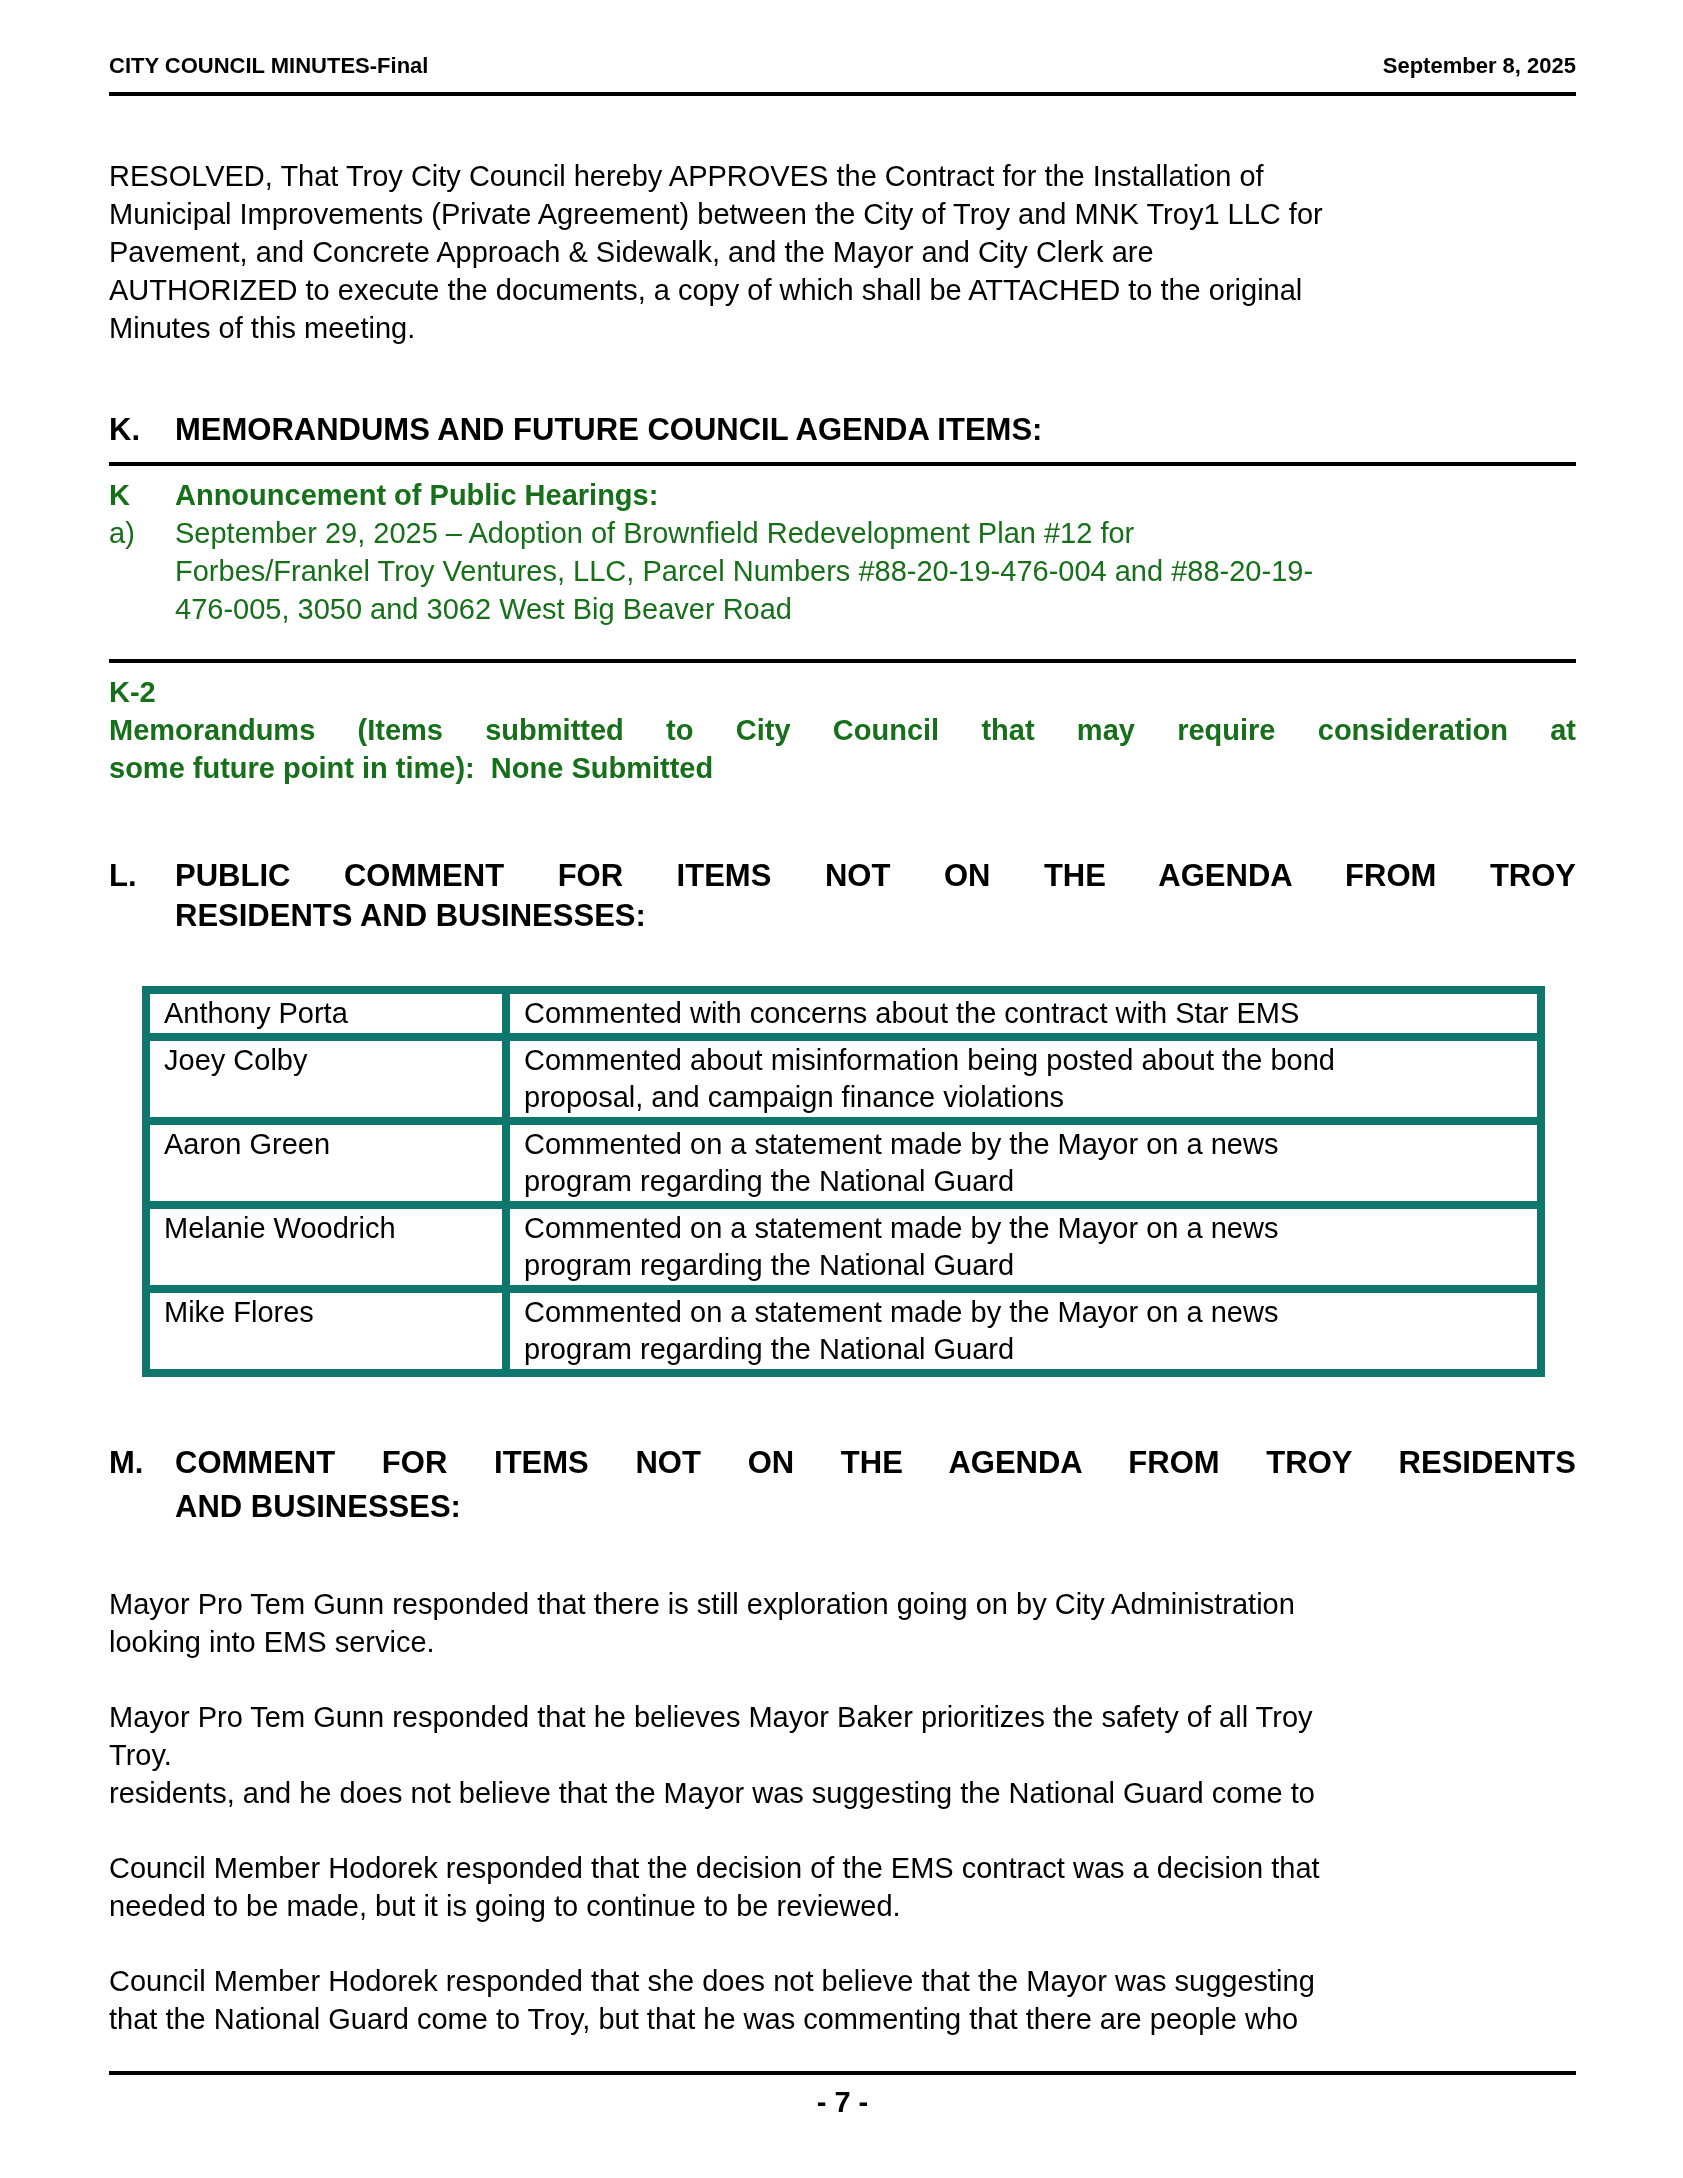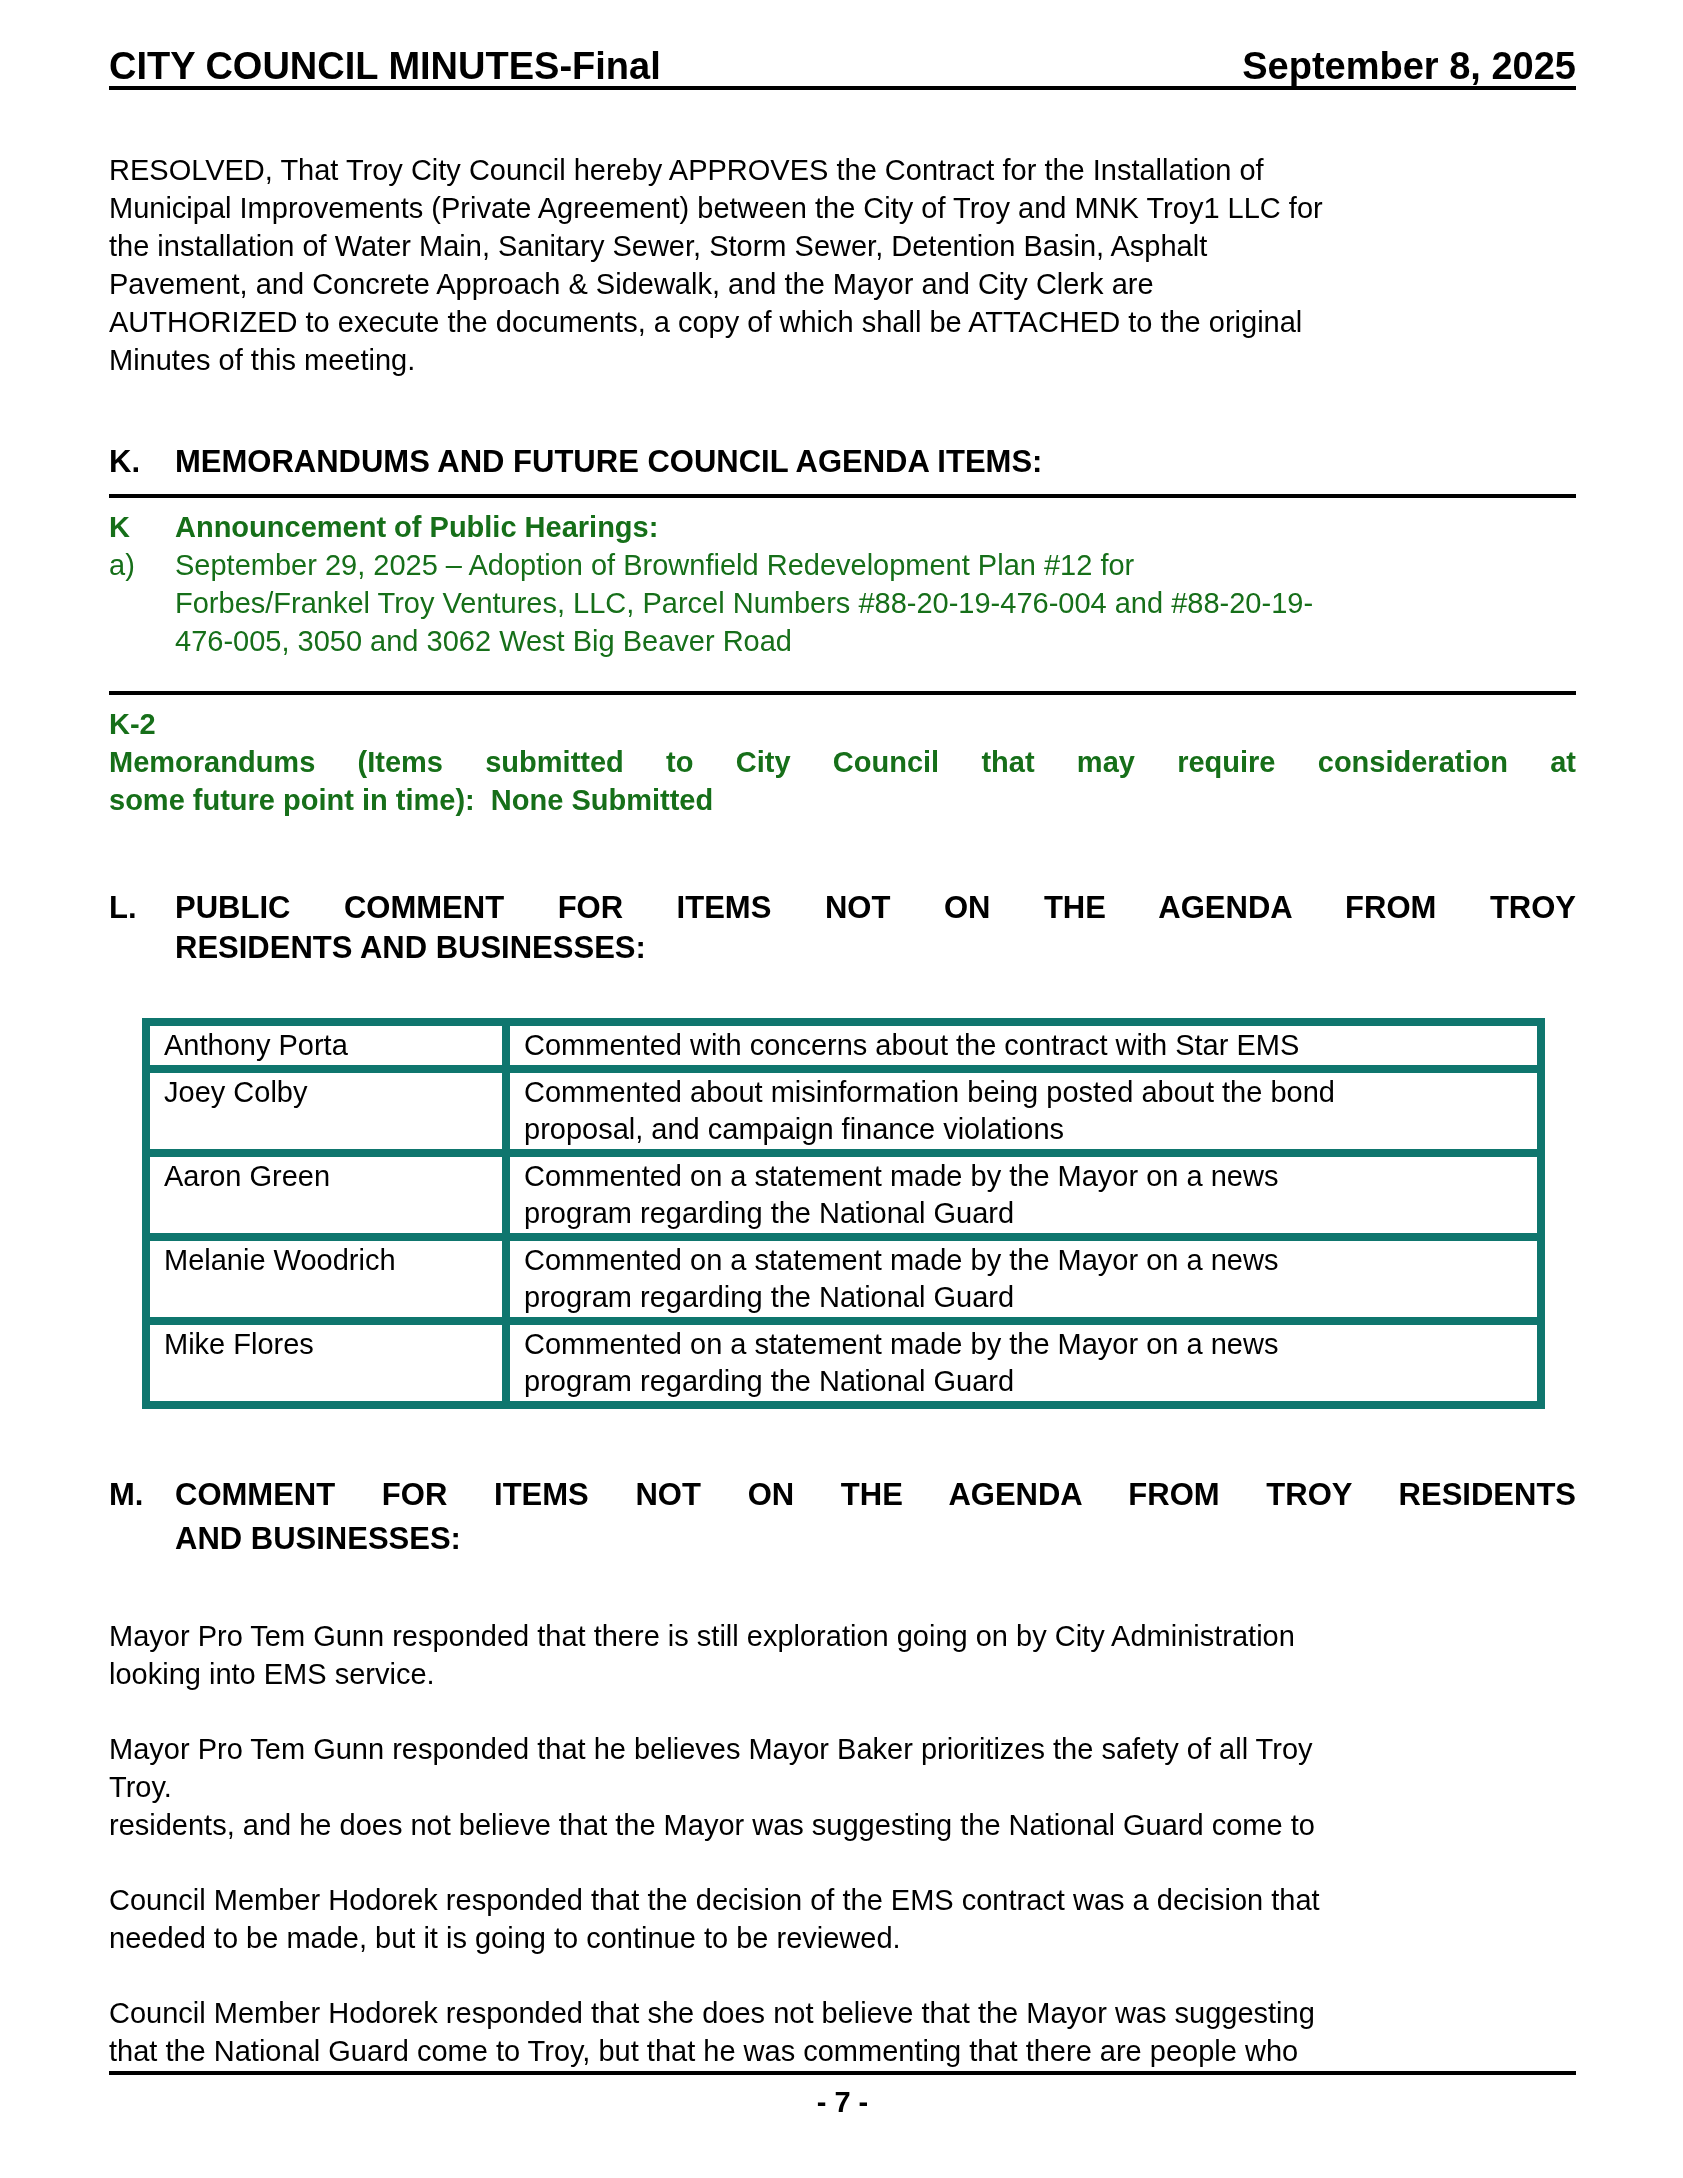--- a/index.html
+++ b/index.html
@@ -14,22 +14,22 @@
     padding:48px 107px 0 109px;
     box-sizing:border-box;
     overflow:hidden;
   }
   .b, .bold { font-weight:400; }
   .green { color:var(--green,#166f19); }
 
   
   .doc-header {
     display:flex; justify-content:space-between; align-items:flex-end;
-    font-weight:700; font-size:38px; line-height:36px;
-    border-bottom:4px solid #000; padding-bottom:2px;
+    font-weight:700; font-size:22px; line-height:36px;
+    border-bottom:4px solid #000; padding-bottom:8px;
   }
 
   
   .line { white-space:pre-wrap; }
   .stretch-lines .line:not(:last-child) { text-align:justify; text-align-last:justify; }
 
   .resolution { margin-top:61px; }
 
   
   .row { display:flex; }
@@ -82,21 +82,20 @@
 <div class="page">
 
   <div class="doc-header">
     <span>CITY COUNCIL MINUTES-Final</span>
     <span>September 8, 2025</span>
   </div>
 
   <div class="resolution">
       <div class="line"><span>RESOLVED, That Troy City Council hereby </span><span class="b">APPROVES</span><span> the Contract for the Installation of</span></div>
       <div class="line"><span>Municipal Improvements (Private Agreement) between the City of Troy and MNK Troy1 LLC for</span></div>
-      <div class="line"><span>the installation of Water Main, Sanitary Sewer, Storm Sewer, Detention Basin, Asphalt</span></div>
       <div class="line"><span>Pavement, and Concrete Approach &amp; Sidewalk, and the Mayor and City Clerk are</span></div>
       <div class="line"><span class="b">AUTHORIZED</span><span> to execute the documents, a copy of which shall be </span><span class="b">ATTACHED</span><span> to the original</span></div>
       <div class="line"><span>Minutes of this meeting.</span></div>
     </div>
 
   <div class="row heading heading-k">
     <span class="row-label">K.</span>
     <span class="row-body">MEMORANDUMS AND FUTURE COUNCIL AGENDA ITEMS:</span>
   </div>
 

